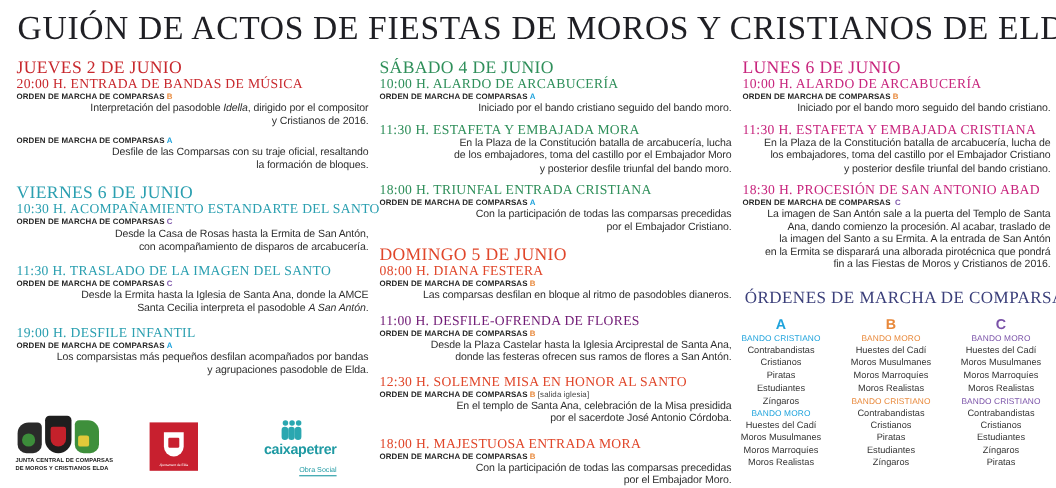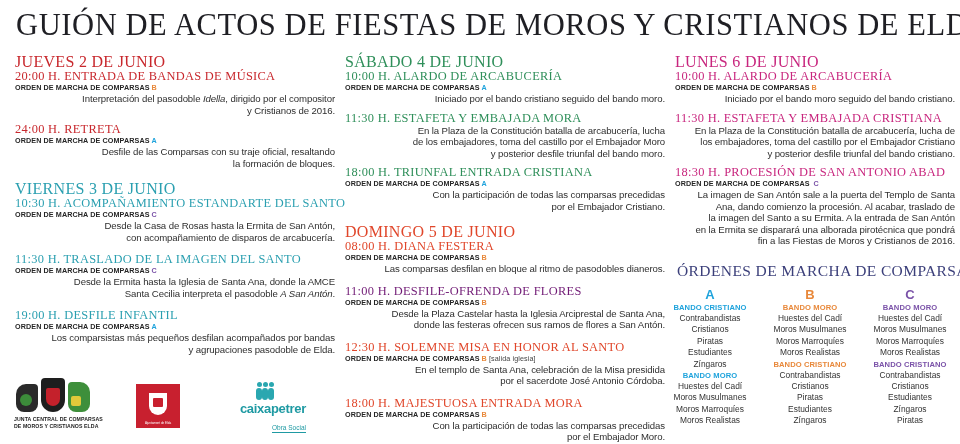--- a/index.html
+++ b/index.html
@@ -36,21 +36,21 @@
     .gap-day { margin-top: 12px; }
 
     .orders-title {
       position: absolute; left: 677px; top: 262px; width: 280px;
       font-family: "Liberation Serif", serif; font-size: 15.5px; letter-spacing: 0.4px;
       color: #3b3f7a; white-space: nowrap;
     }
     .groups { position: absolute; top: 288px; left: 660px; width: 300px; height: 150px; }
     .grp { position: absolute; top: 0; width: 100px; text-align: center; }
     .grp .letter { font-size: 13px; font-weight: bold; line-height: 14px; }
-    .grp .bando { font-size: 7.6px; font-weight: bold; line-height: 11px; letter-spacing: 0.1px; }
+    .grp .bando { font-size: 7.6px; font-weight: normal; line-height: 11px; letter-spacing: 0.1px; }
     .grp .item { font-size: 8.4px; line-height: 11.4px; color: #333; }
 
     .logo { position: absolute; }
     .logo-junta { left: 14px; top: 376px; width: 80px; height: 64px; }
     .logo-junta .emblems { position: relative; height: 40px; }
     .logo-junta .shield {
       position: absolute; left: 27px; top: 2px; width: 24px; height: 34px;
       background: #1e1e1e; border-radius: 4px 4px 12px 12px;
     }
     .logo-junta .shield::after {
@@ -100,31 +100,30 @@
     <div class="day" style="color:#c8282d">JUEVES 2 DE JUNIO</div>
     <div class="event first">
       <div class="evt-title" style="color:#c8282d">20:00 H. ENTRADA DE BANDAS DE MÚSICA</div>
       <div class="order"><span>ORDEN DE MARCHA DE COMPARSAS</span><span class="ltr" style="color:#e8883a">B</span></div>
       <div class="desc">
         <div><span>Interpretación del pasodoble </span><i>Idella</i><span>, dirigido por el compositor</span></div>
         <div>y Cristianos de 2016.</div>
       </div>
     </div>
     <div class="event">
-      <div class="evt-title" style="color:#c8282d">24:00 H. RETRETA</div>
       <div class="order"><span>ORDEN DE MARCHA DE COMPARSAS</span><span class="ltr" style="color:#1fa3dc">A</span></div>
       <div class="desc">
         <div>Desfile de las Comparsas con su traje oficial, resaltando</div>
         <div>la formación de bloques.</div>
       </div>
     </div>
   </div>
 
   <div class="dayblock gap-day">
-    <div class="day" style="color:#2a9fb0">VIERNES 3 DE JUNIO</div>
+    <div class="day" style="color:#2a9fb0">VIERNES 6 DE JUNIO</div>
     <div class="event first">
       <div class="evt-title" style="color:#2a9fb0">10:30 H. ACOMPAÑAMIENTO ESTANDARTE DEL SANTO</div>
       <div class="order"><span>ORDEN DE MARCHA DE COMPARSAS</span><span class="ltr" style="color:#7a52a8">C</span></div>
       <div class="desc">
         <div>Desde la Casa de Rosas hasta la Ermita de San Antón,</div>
         <div>con acompañamiento de disparos de arcabucería.</div>
       </div>
     </div>
     <div class="event" style="margin-top:10px">
       <div class="evt-title" style="color:#2a9fb0">11:30 H. TRASLADO DE LA IMAGEN DEL SANTO</div>

